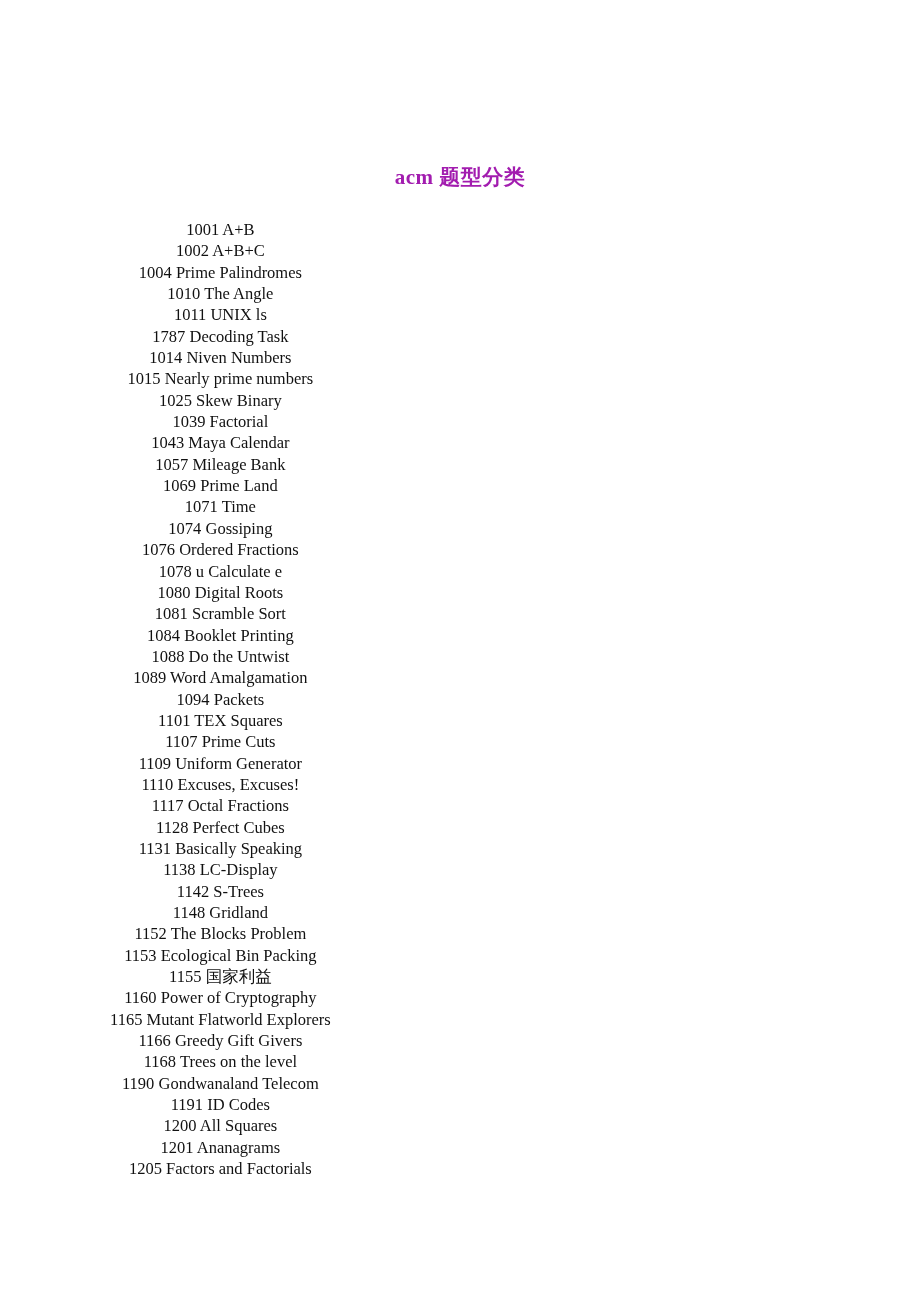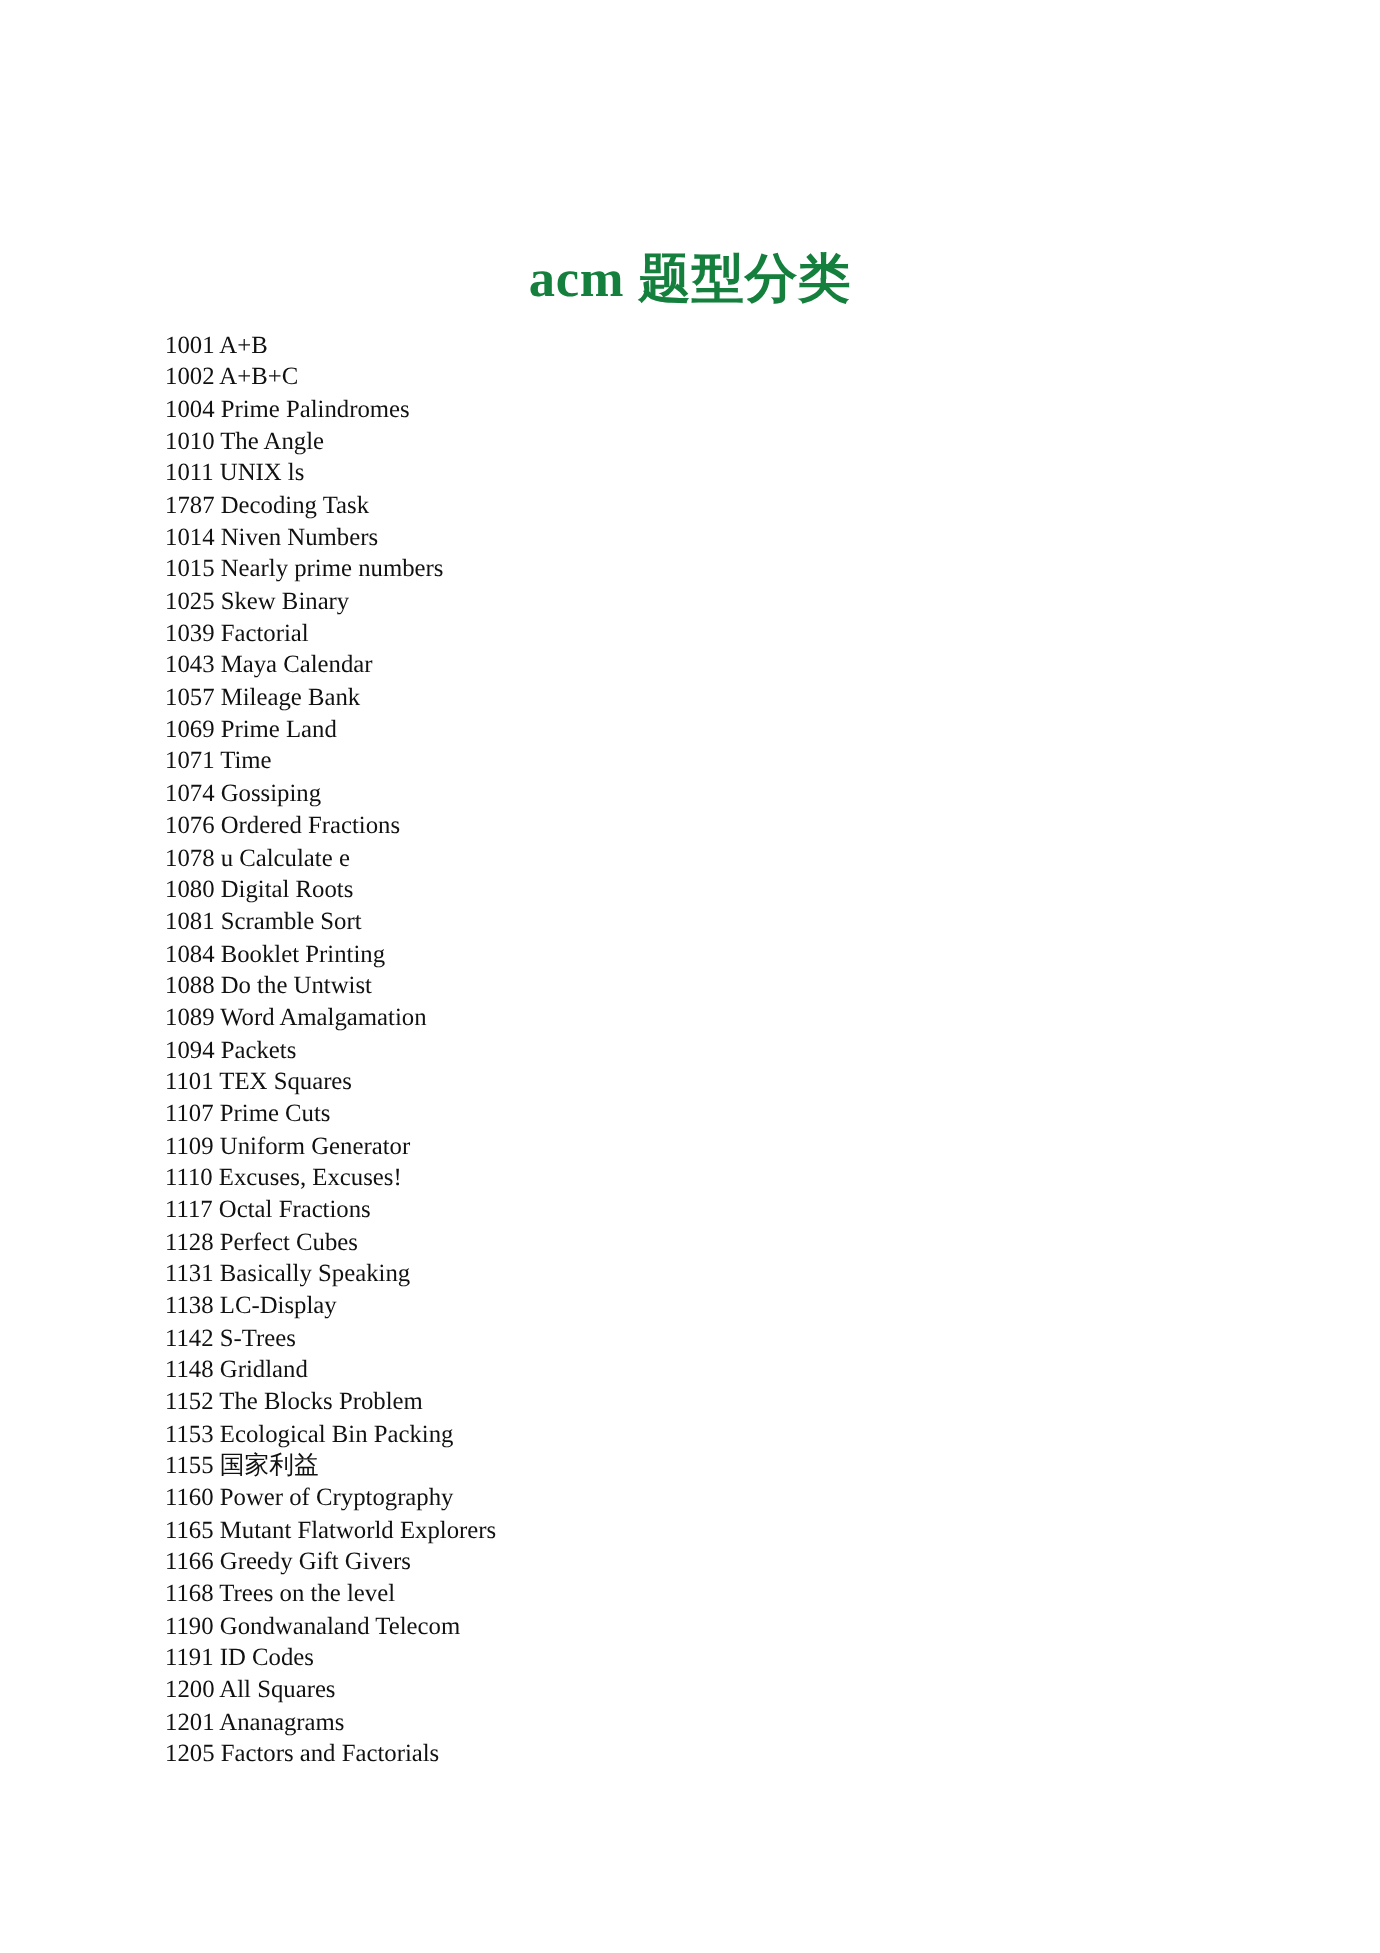--- a/index.html
+++ b/index.html
@@ -54,25 +54,25 @@
     z-index: 2;
   }
 
   .doc-title {
     position: absolute;
     left: 0;
     top: 146px;
     width: 920px;
     text-align: center;
     font-family: "Liberation Serif", "DejaVu Serif", serif;
-    font-size: 35px;
+    font-size: 21px;
     font-weight: bold;
     letter-spacing: 0.5px;
     line-height: 34px;
-    color: #15803d;
+    color: #a21caf;
   }
 
   .section-heading {
     position: absolute;
     left: 110px;
     top: 200px;
     font-family: "Liberation Serif", "DejaVu Serif", serif;
     font-size: 16px;
     line-height: 21px;
     text-indent: 34px;
@@ -80,20 +80,21 @@
     white-space: nowrap;
   }
 
   .problem-list {
     position: absolute;
     left: 110px;
     top: 219px;
     margin: 0;
     padding: 0;
     list-style: none;
+    text-align: center;
   }
 
   .problem-list li {
     font-family: "Liberation Serif", "DejaVu Serif", serif;
     font-size: 16.5px;
     line-height: 21.35px;
     height: 21.35px;
     color: #111111;
     white-space: nowrap;
   }

